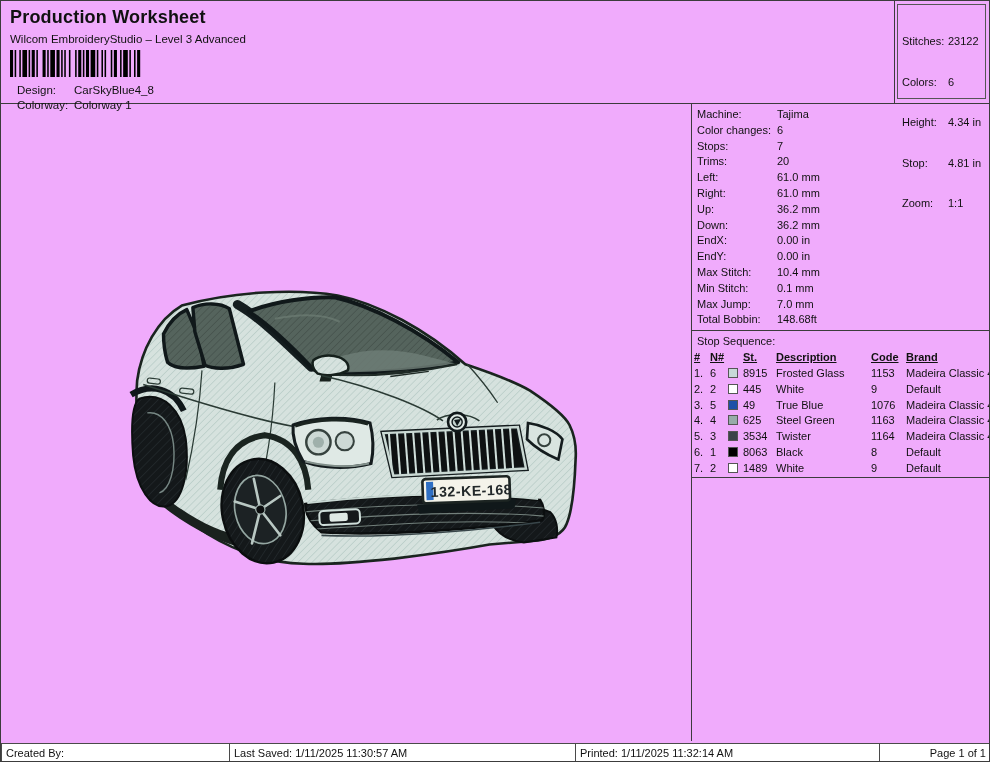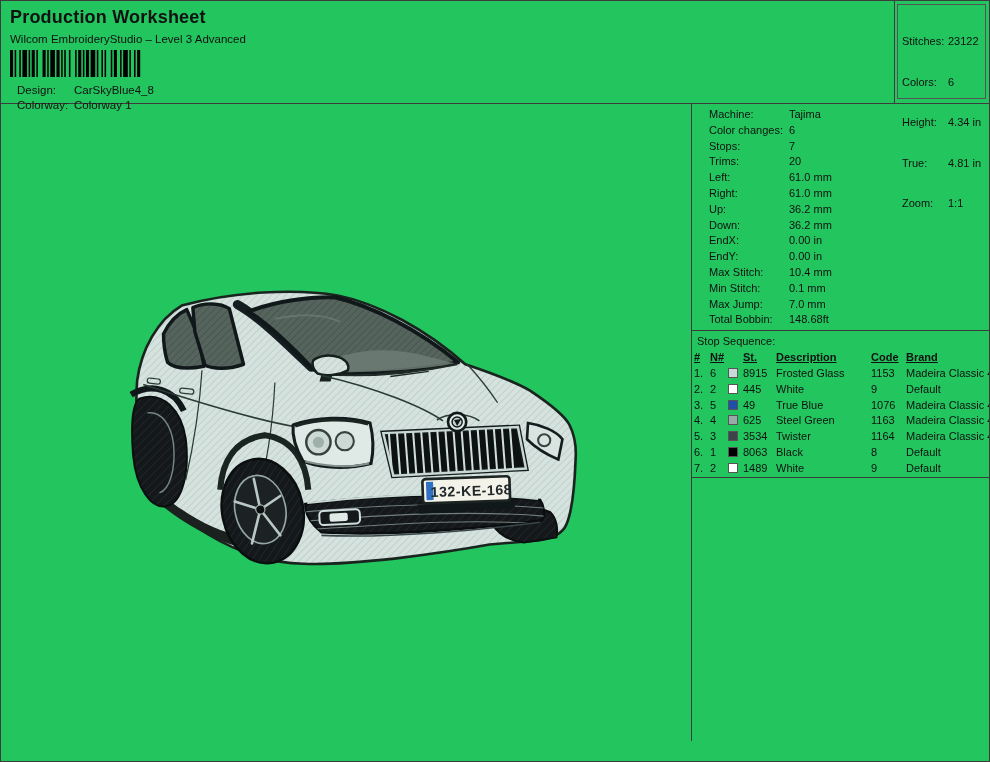--- a/index.html
+++ b/index.html
@@ -1,18 +1,18 @@
 <!DOCTYPE html>
 <html><head>
 <meta charset="utf-8">
 <style>
   * { margin:0; padding:0; box-sizing:border-box; }
   html,body { background:#fff; }
   body { font-family:"Liberation Sans", sans-serif; color:#111; }
-  .page { position:relative; width:990px; height:762px; background:#22c55e;
+  .page { position:relative; width:990px; height:762px; background:#f0abfc;
           border:1px solid #3c3c3c; overflow:hidden; }
 
   
   .header { position:absolute; left:0; top:0; width:990px; height:103px;
             border-bottom:1px solid #3c3c3c; }
   .header-left { position:absolute; left:9px; top:6px; }
   .title { font-size:18px; font-weight:bold; letter-spacing:.2px; }
   .subtitle { font-size:11.5px; margin-top:5px; }
   .barcode { margin-top:5px; width:188px; height:27px; }
   .kv-line { font-size:11.5px; margin-top:3px; display:flex;padding-left:7px; }
@@ -23,21 +23,21 @@
   .stat-row { display:flex; font-size:11px; line-height:16.5px;margin-top:24px; }
   .stat-row .k { width:46px; }
 
   
   .main { position:absolute; left:0; top:103px; width:990px; height:637px; }
   .canvas { position:absolute; left:0; top:0; width:690px; height:637px; }
   .car-svg { position:absolute; left:122px; top:166px; }
 
   .right-panel { position:absolute; left:690px; top:0; width:300px; height:637px;
                  border-left:1px solid #3c3c3c; font-size:11px; }
-  .machine-list { padding:3px 0 2px 5px;margin-left:12px; }
+  .machine-list { padding:3px 0 2px 5px; }
   .m-row { display:flex; line-height:15.8px; }
   .m-row .k { width:80px; }
   .panel-sep { border-top:1px solid #3c3c3c; }
   .seq-title { line-height:16px; padding:2px 0 1px 5px; }
 
   table.seq { border-collapse:collapse; width:100%; table-layout:fixed; font-size:11px; }
   table.seq th { font-weight:bold; text-decoration:underline; text-align:left; }
   table.seq th, table.seq td { padding:0 0 0 2px; line-height:15.8px; white-space:nowrap; overflow:hidden; }
   col.c-num { width:16px; } col.c-n { width:18px; } col.c-sw { width:15px; }
   col.c-st { width:33px; } col.c-desc { width:95px; } col.c-code { width:35px; }
@@ -113,21 +113,21 @@
         </div>
       <div class="stat-row">
         <span class="k">Colors:</span>
         <span class="v">6</span>
         </div>
       <div class="stat-row">
         <span class="k">Height:</span>
         <span class="v">4.34 in</span>
         </div>
       <div class="stat-row">
-        <span class="k">True:</span>
+        <span class="k">Stop:</span>
         <span class="v">4.81 in</span>
         </div>
       <div class="stat-row">
         <span class="k">Zoom:</span>
         <span class="v">1:1</span>
         </div>
     </div>
   </div>
 
   <div class="main">
@@ -425,14 +425,20 @@
               <td>White</td>
             <td class="ra">9</td>
               <td>Default</td>
             </tr>
         </tbody>
       </table>
       <div class="seq-bottom"></div>
     </div>
   </div>
 
+  <div class="footer">
+    <div class="f-cell f-created">Created By:</div>
+    <div class="f-cell f-saved">Last Saved: 1/11/2025 11:30:57 AM</div>
+    <div class="f-cell f-printed">Printed: 1/11/2025 11:32:14 AM</div>
+    <div class="f-cell f-page">Page 1 of 1</div>
+  </div>
 
 </div>
 
 </body></html>

